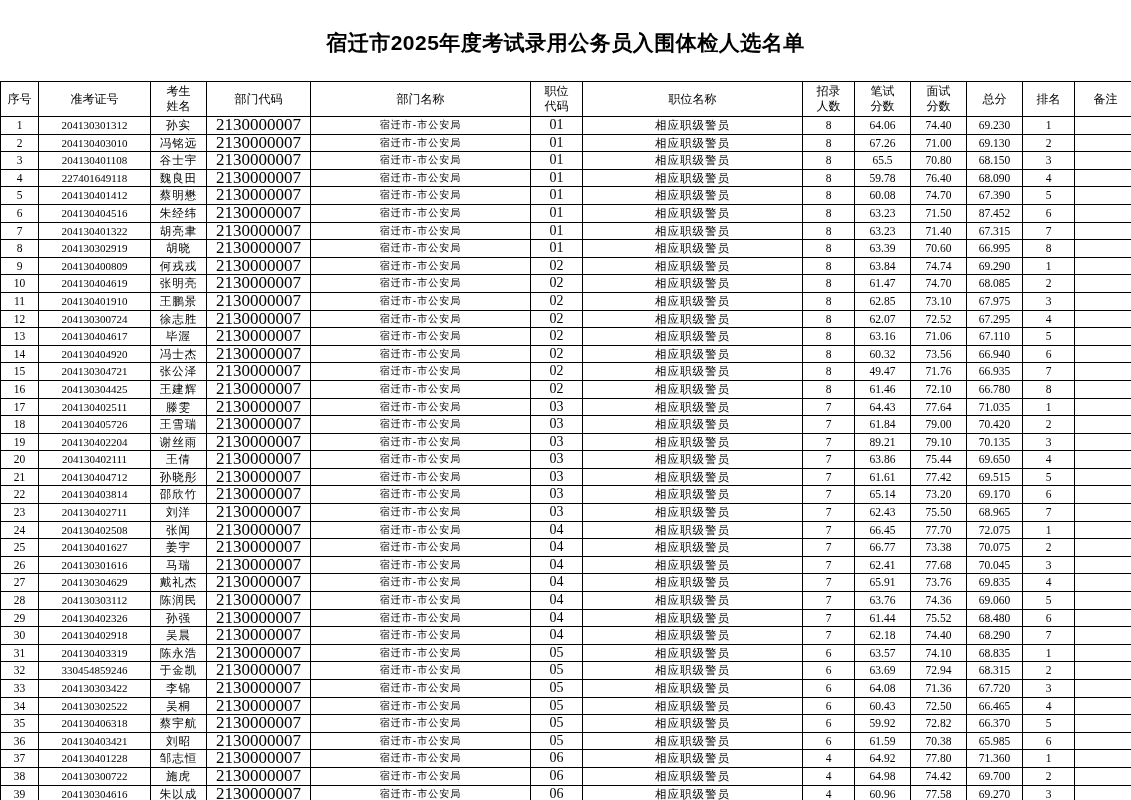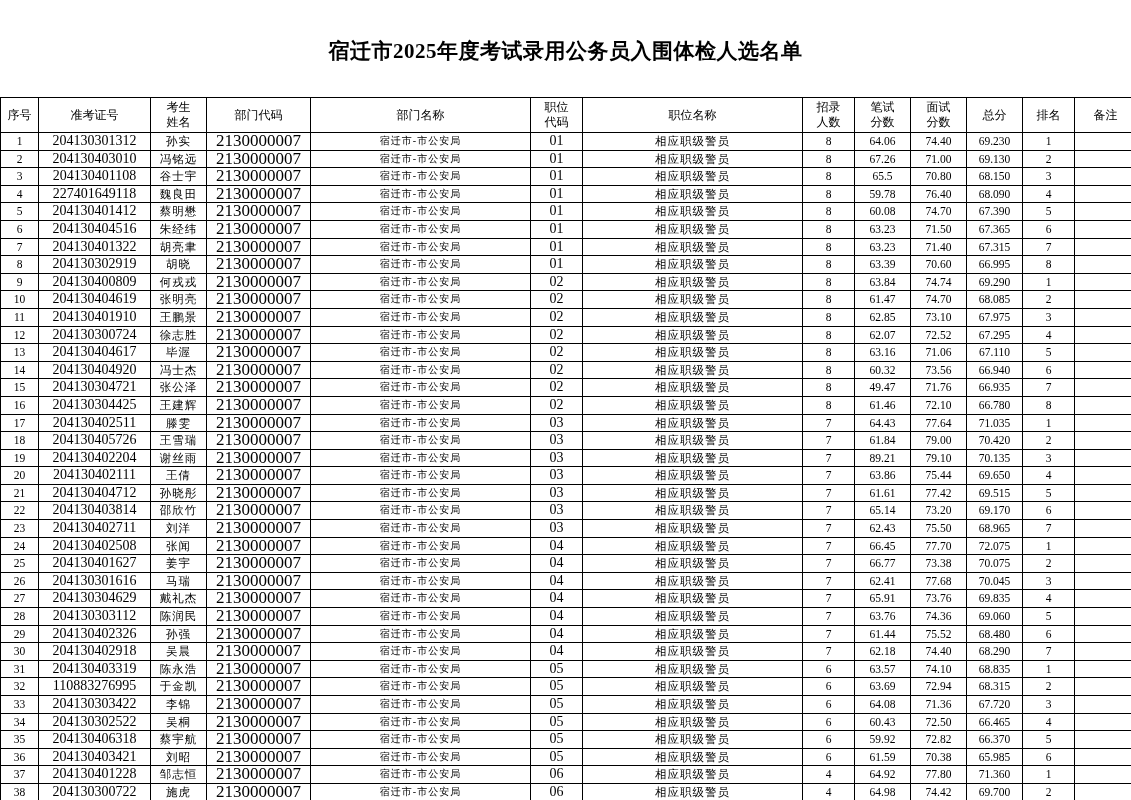--- a/index.html
+++ b/index.html
@@ -16,25 +16,25 @@
   }
   .page {
     position: relative;
     width: 1131px;
     height: 800px;
     box-sizing: border-box;
     padding: 0;
   }
   .doc-title {
     text-align: center;
-    font-family: Liberation Serif, serif;
+    font-family: Liberation Sans, sans-serif;
     font-weight: bold;
     font-size: 21px;
     letter-spacing: 0.5px;
-    margin: 16px;
+    margin: 8px;
     padding-top: 21px;
     padding-bottom: 16px;
   }
   table.roster {
     border-collapse: collapse;
     margin: 0 auto;
     width: 1090px;
     table-layout: fixed;
     font-size: 11.5px;
   }
@@ -68,21 +68,21 @@
   col.c-poscode  { width: 52px; }
   col.c-posname  { width: 220px; }
   col.c-quota    { width: 52px; }
   col.c-written  { width: 56px; }
   col.c-inter    { width: 56px; }
   col.c-total    { width: 56px; }
   col.c-rank     { width: 52px; }
   col.c-remark   { width: 62px; }
 
   td.seq  { font-size: 11.5px; }
-  td.exam { font-size: 14px; letter-spacing: 0px; }
+  td.exam { font-size: 11px; letter-spacing: 0px; }
   td.name { font-size: 11.5px; letter-spacing: 1px; }
   td.deptcode { font-size: 17px; }
   td.deptname { font-size: 10px; letter-spacing: 1px; }
   td.poscode { font-size: 14px; }
   td.posname { font-size: 11.5px; letter-spacing: 1px; font-family: Liberation Serif, serif; }
   td.num  { font-size: 11.5px; }
 
   .footer {
     position: absolute;
     left: 0;
@@ -228,21 +228,21 @@
           <td class="seq">6</td>
           <td class="exam">204130404516</td>
           <td class="name">朱经纬</td>
           <td class="deptcode">2130000007</td>
           <td class="deptname">宿迁市-市公安局</td>
           <td class="poscode">01</td>
           <td class="posname">相应职级警员</td>
           <td class="num">8</td>
           <td class="num">63.23</td>
           <td class="num">71.50</td>
-          <td class="num">67.365</td>
+          <td class="num">87.452</td>
           <td class="num">6</td>
           <td class="num"></td>
         </tr>
         <tr>
           <td class="seq">7</td>
           <td class="exam">204130401322</td>
           <td class="name">胡亮聿</td>
           <td class="deptcode">2130000007</td>
           <td class="deptname">宿迁市-市公安局</td>
           <td class="poscode">01</td>
@@ -609,21 +609,21 @@
           <td class="posname">相应职级警员</td>
           <td class="num">6</td>
           <td class="num">63.57</td>
           <td class="num">74.10</td>
           <td class="num">68.835</td>
           <td class="num">1</td>
           <td class="num"></td>
         </tr>
         <tr>
           <td class="seq">32</td>
-          <td class="exam">110883276995</td>
+          <td class="exam">330454859246</td>
           <td class="name">于金凯</td>
           <td class="deptcode">2130000007</td>
           <td class="deptname">宿迁市-市公安局</td>
           <td class="poscode">05</td>
           <td class="posname">相应职级警员</td>
           <td class="num">6</td>
           <td class="num">63.69</td>
           <td class="num">72.94</td>
           <td class="num">68.315</td>
           <td class="num">2</td>

